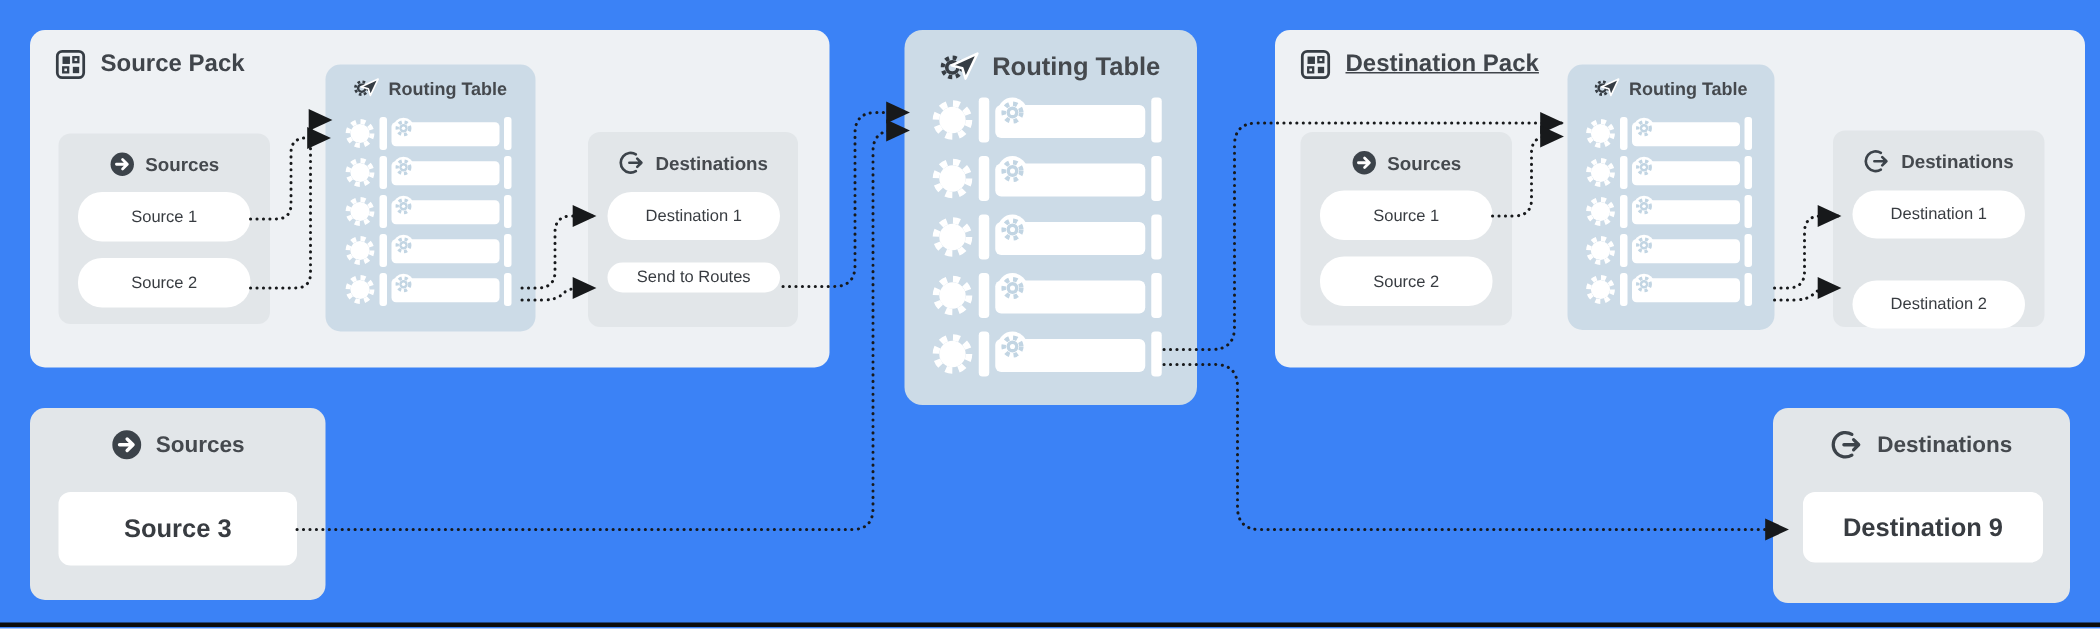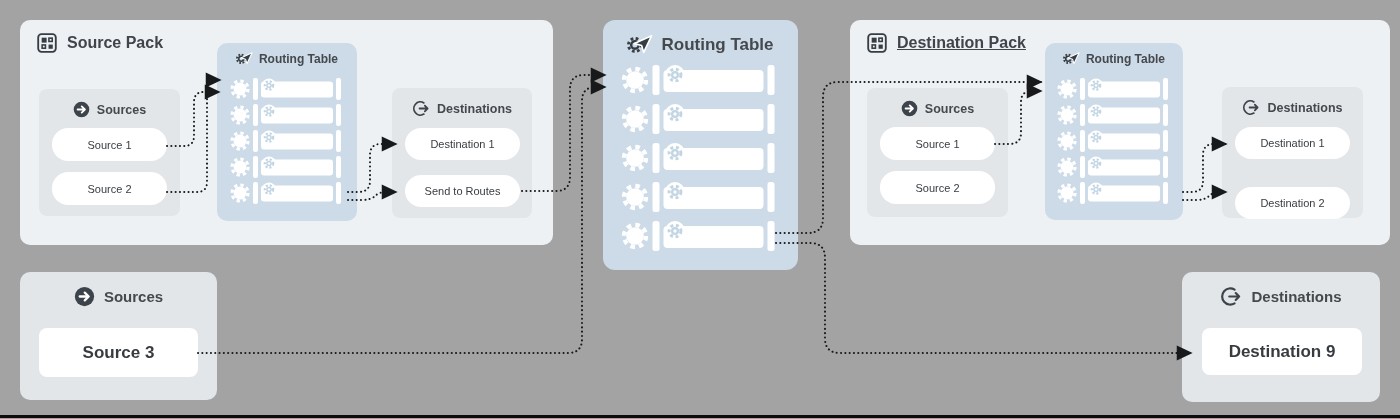--- a/index.html
+++ b/index.html
@@ -1,19 +1,19 @@
 <!DOCTYPE html>
 <html><head>
 <meta charset="utf-8">
 <style>
   html,body{margin:0;padding:0;background:#ffffff;}
   .stage{
     position:relative; width:1400px; height:419px; overflow:hidden;
     font-family:"Liberation Sans","DejaVu Sans",sans-serif;
-    background:#a3a3a3; color:#45494e;
+    background:#3b82f6; color:#45494e;
   }
   .abs{position:absolute;}
   .pack{background:#eef1f4;border-radius:10px;}
   .gbox{background:#e2e6e9;border-radius:8px;}
   .rt{background:#ccdbe7;border-radius:10px;}
   .rt.lg{border-radius:12px;}
   .pack-hdr{display:flex;align-items:center;gap:9px;font-size:16px;font-weight:700;color:#40454b;}
   .box-hdr{display:flex;align-items:center;justify-content:center;gap:7px;font-size:12.5px;font-weight:700;color:#45494e;}
   .box-hdr.big{font-size:15px;gap:9px;}
   .rt-hdr{display:flex;align-items:center;justify-content:center;gap:6px;font-size:12px;font-weight:700;color:#45494e;}
@@ -155,21 +155,21 @@
       <div class="box-hdr" style="margin-top:12px;">
         <span class="icon" style="width:18px;height:17px;">
   <svg viewBox="0 0 25 24" width="18" height="17">
     <path d="M16.6 4.1 A9.3 9.3 0 1 0 16.6 19.9" fill="none" stroke="#3c434a" stroke-width="2.5" stroke-linecap="round"></path>
     <path d="M10.5 12 H21.8 M17.9 8.1 L21.8 12 L17.9 15.9" fill="none" stroke="#3c434a" stroke-width="2.5" stroke-linecap="round" stroke-linejoin="round"></path>
   </svg>
 </span>
         <span>Destinations</span>
       </div>
       <div class="item" style="left:13px;top:40px;width:115px;height:32px;">Destination 1</div>
-      <div class="item" style="left:13px;top:87px;width:115px;height:32px;">Send to Routes</div>
+      <div class="item" style="left:13px;top:87px;width:115px;height:20px;">Send to Routes</div>
     </div>
   </div>
 
   <div class="abs rt lg" style="left:603px;top:20px;width:195px;height:250px;">
     <div class="rt-hdr lg" style="margin-top:13px;">
       <span class="icon" style="width:26px;height:23px;">
   <svg viewBox="0 0 28 24" width="26" height="23">
     <circle cx="8.5" cy="12.5" r="4" fill="none" stroke="#363d44" stroke-width="2.6"></circle>
     <circle cx="8.5" cy="12.5" r="7" fill="none" stroke="#363d44" stroke-width="3" stroke-dasharray="2.9 2.6"></circle>
     <polygon points="8,11 26.5,2.5 18,20.5 15.7,13.1" fill="#363d44" stroke="#ffffff" stroke-width="1.8" stroke-linejoin="round"></polygon>

